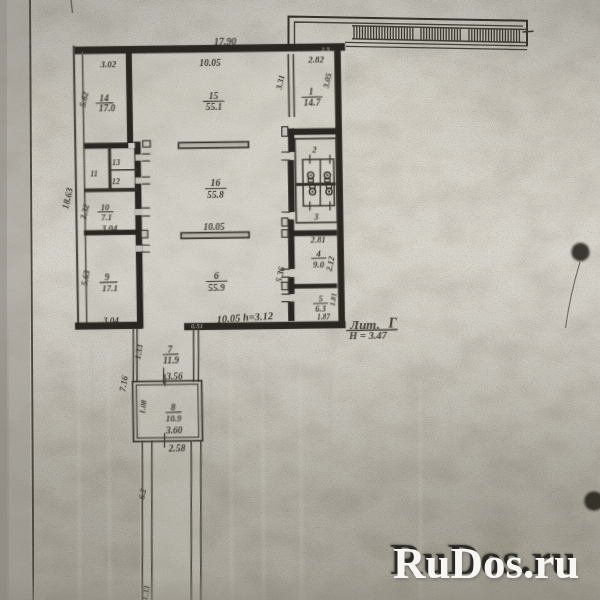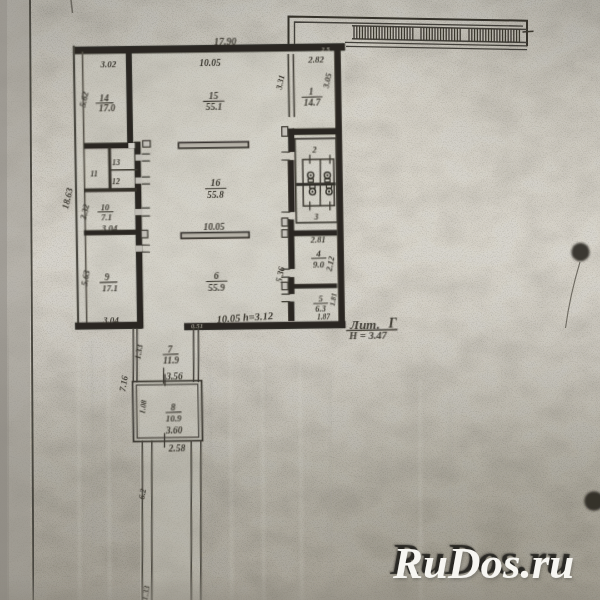--- a/index.html
+++ b/index.html
@@ -1,17 +1,17 @@
 <!DOCTYPE html>
 <html><head>
 <meta charset="utf-8">
 <style>
   html,body{margin:0;padding:0;}
   #page{position:relative;width:600px;height:600px;overflow:hidden;background:#bcb9b2;font-family:"Liberation Serif",serif;}
-  #wm{position:absolute;left:393px;top:541px;font-family:"Liberation Serif",serif;font-weight:bold;font-size:45px;line-height:1;color:#f7f6f2;white-space:nowrap;text-shadow:-3px -4px 1px rgba(32,31,28,.9),-4px -5px 2px rgba(42,41,37,.32),1px 2px 3px rgba(70,68,62,.35);font-style:italic;}
+  #wm{position:absolute;left:393px;top:541px;font-family:"Liberation Serif",serif;font-weight:bold;font-size:45px;line-height:1;color:#f7f6f2;white-space:nowrap;text-shadow:-3px -4px 1px rgba(32,31,28,.9),-4px -5px 2px rgba(42,41,37,.32),1px 2px 3px rgba(70,68,62,.35);}
 </style>
 </head>
 <body>
 <div id="page">
 <svg width="600" height="600" viewBox="0 0 600 600" xmlns="http://www.w3.org/2000/svg">
 <defs>
   <linearGradient id="paper" x1="0" y1="0" x2="0" y2="1">
     <stop offset="0" stop-color="#c1bfb9"></stop>
     <stop offset="0.16" stop-color="#d3d0c9"></stop>
     <stop offset="0.42" stop-color="#d8d5cf"></stop>

